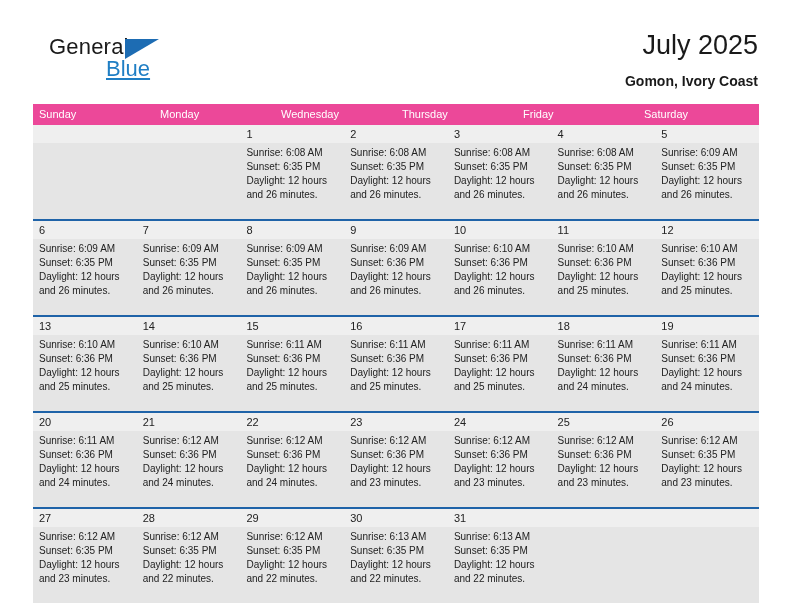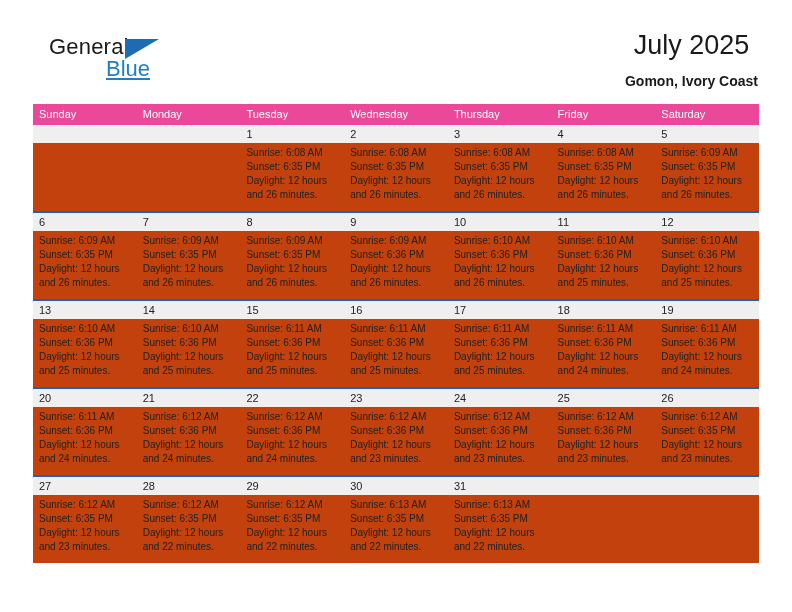--- a/index.html
+++ b/index.html
@@ -67,21 +67,20 @@
     position: absolute;
     right: 0;
     top: 0;
     text-align: right;
   }
   .cal-title {
     font-size: 27px;
     color: #1a1a1a;
     line-height: 34px;
     white-space: nowrap;
-    text-align: center;
   }
   .cal-subtitle {
     font-size: 14px;
     color: #1a1a1a;
     line-height: 20px;
     margin-top: 9px;
     white-space: nowrap;
     font-weight: bold;
   }
 
@@ -112,22 +111,22 @@
   .week:first-of-type {
     border-top: none;
   }
   .week-datebar {
     display: flex;
     background: #efefef;
     height: 18px;
   }
   .week-body {
     display: flex;
-    background: #c2410c;
-    height: 68px;
+    background: #e5e5e5;
+    height: 76px;
   }
   .daynum {
     flex: 1 1 0;
     font-size: 11px;
     line-height: 18px;
     padding-left: 6px;
     box-sizing: border-box;
     color: #222222;
   }
   .daycell {
@@ -163,21 +162,20 @@
       <div class="cal-title">July 2025</div>
       <div class="cal-subtitle">Gomon, Ivory Coast</div>
     </div>
 
   </div>
 
   <div class="calendar">
     <div class="weekday-row" id="weekday-row">
         <div class="weekday">Sunday</div>
         <div class="weekday">Monday</div>
-        <div class="weekday">Tuesday</div>
         <div class="weekday">Wednesday</div>
         <div class="weekday">Thursday</div>
         <div class="weekday">Friday</div>
         <div class="weekday">Saturday</div>
       </div>
     <div id="weeks-container">
         <div class="week">
           <div class="week-datebar">
             <div class="daynum empty"></div>
             <div class="daynum empty"></div>

